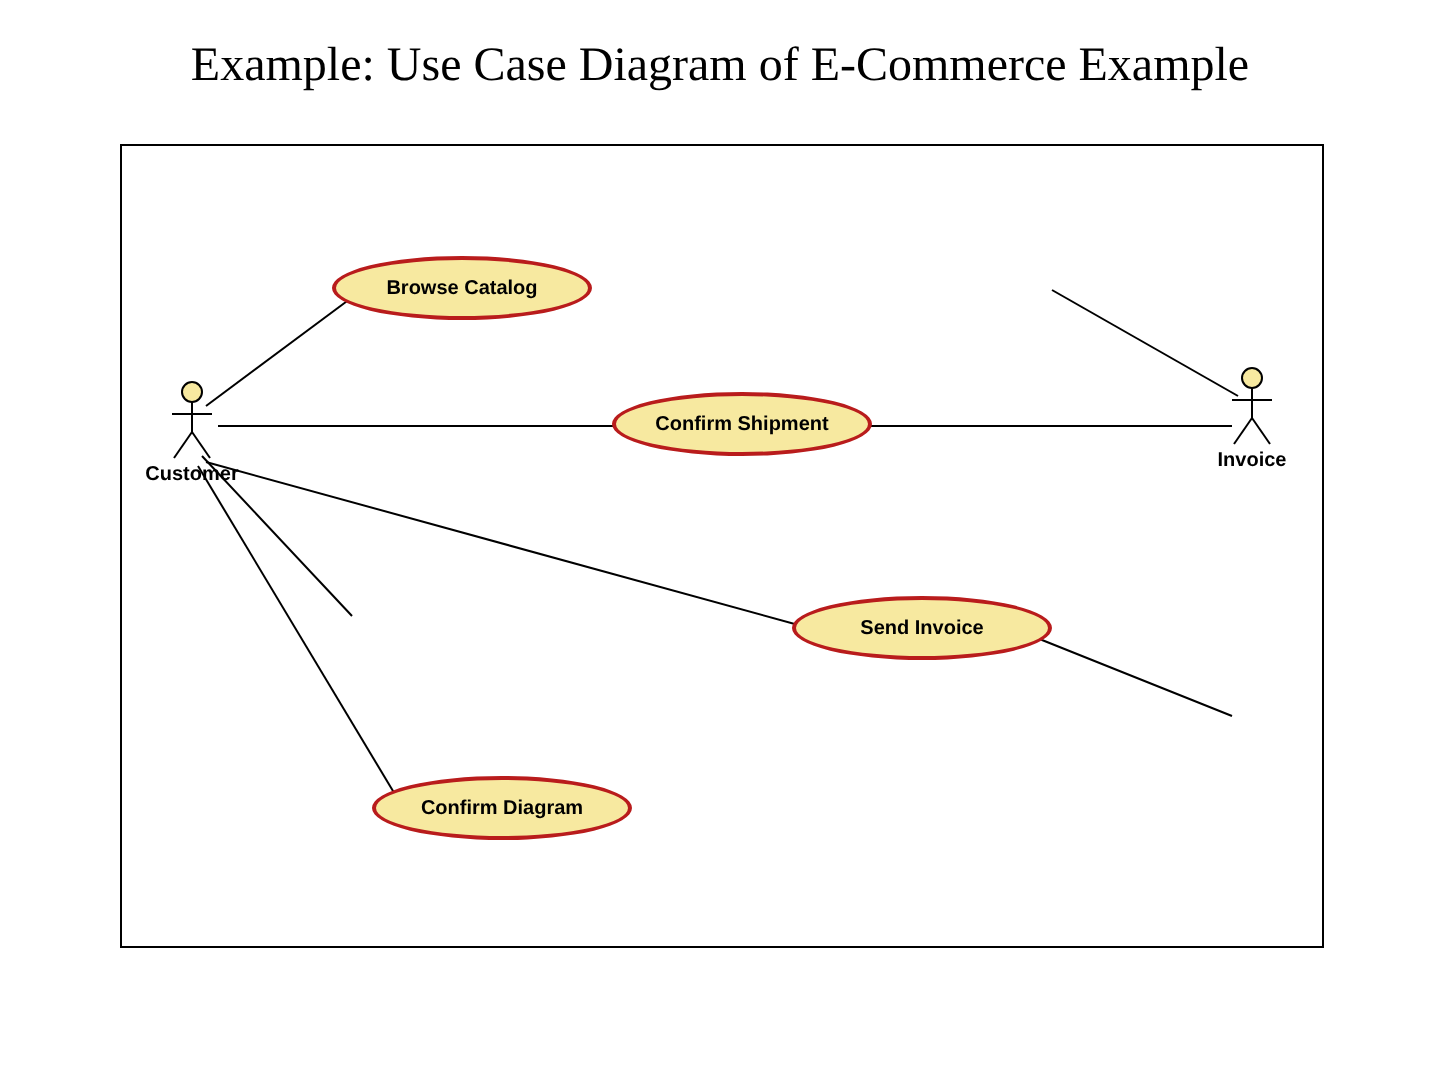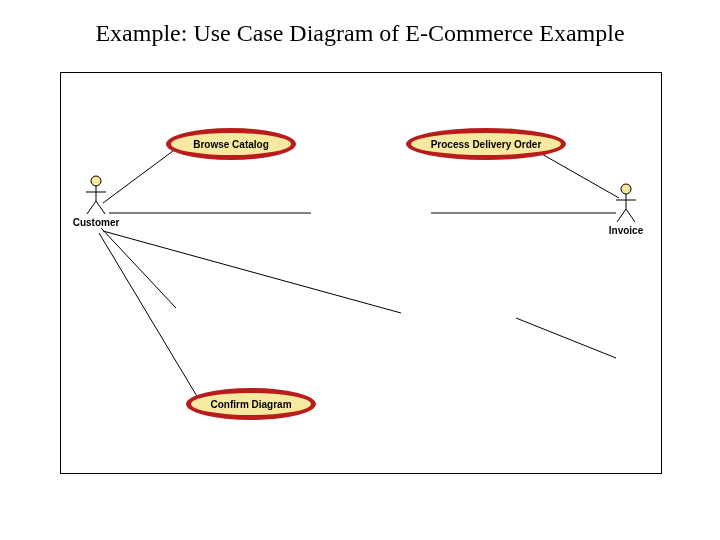--- a/index.html
+++ b/index.html
@@ -26,21 +26,21 @@
     width: 600px;
     height: 400px;
     border: 1px solid #000;
     background: #ffffff;
     overflow: hidden;
   }
   
   .usecase {
     position: absolute;
     background: #f7e9a0;
-    border: 5px solid #b91c1c;
+    border: 2px solid #b91c1c;
     border-radius: 50%;
     font-family: Arial, Helvetica, sans-serif;
     font-weight: 700;
     font-size: 10px;
     display: flex;
     align-items: center;
     justify-content: center;
     text-align: right;
     box-sizing: border-box;
     padding: 0 6px;
@@ -89,28 +89,29 @@
     <line x1="38" y1="160" x2="140" y2="330"></line>
 
     <line x1="558" y1="125" x2="465" y2="72"></line>
     <line x1="555" y1="140" x2="370" y2="140"></line>
 
     <line x1="555" y1="285" x2="455" y2="245"></line>
   </svg>
 
   <div class="usecase" style="left:105px; top:55px;  width:130px; height:32px;">Browse Catalog</div>
 
-  <div class="usecase" style="left:345px; top:55px;  width:160px; height:32px;">Process Delivery Order</div>
+
+  <div class="usecase" style="left:245px; top:123px; width:130px; height:32px;">Confirm Shipment</div>
 
 
-
+  <div class="usecase" style="left:335px; top:225px; width:130px; height:32px;">Send Invoice</div>
 
   <div class="usecase" style="left:125px; top:315px; width:130px; height:32px;">Confirm Diagram</div>
 
-  <div class="actor" style="left:10px; top:102px;">
+  <div class="actor" style="left:10px; top:117px;">
     <svg width="26" height="40" viewBox="0 0 26 40">
       <circle cx="13" cy="6" r="5" fill="#f7e9a0" stroke="#000"></circle>
       <line x1="13" y1="11" x2="13" y2="26" stroke="#000"></line>
       <line x1="3" y1="17" x2="23" y2="17" stroke="#000"></line>
       <line x1="13" y1="26" x2="4" y2="39" stroke="#000"></line>
       <line x1="13" y1="26" x2="22" y2="39" stroke="#000"></line>
     </svg>
     <div class="label">Customer</div>
   </div>
 

